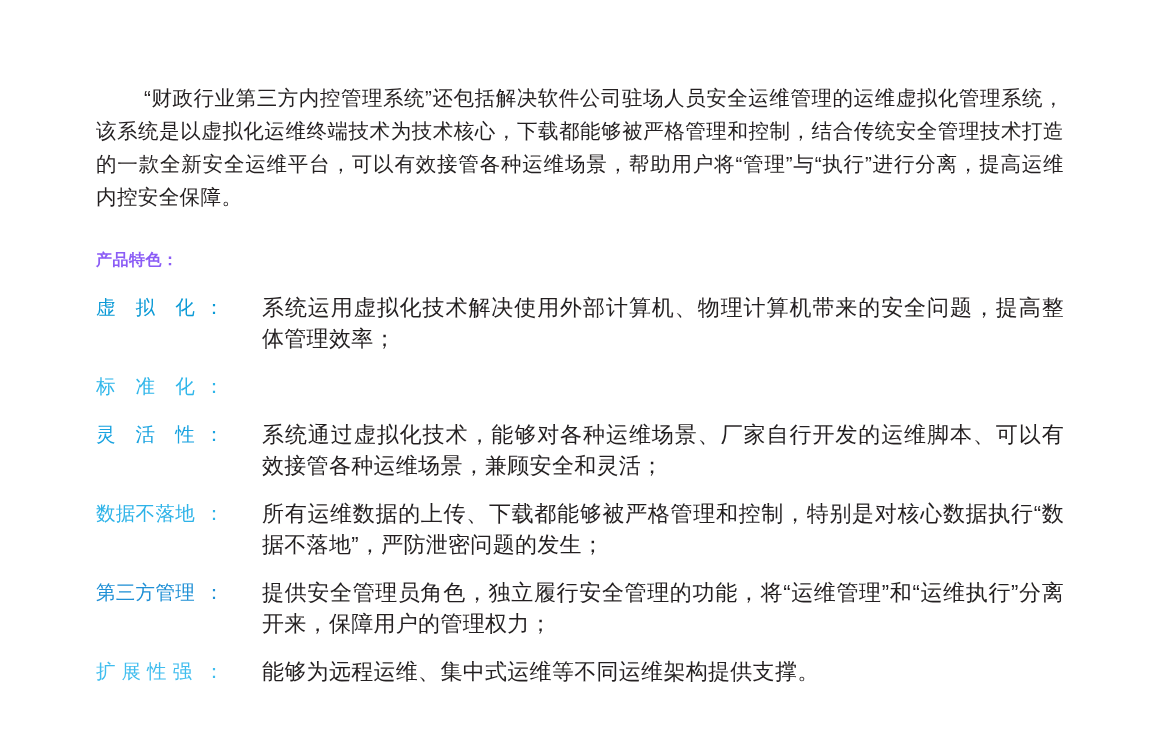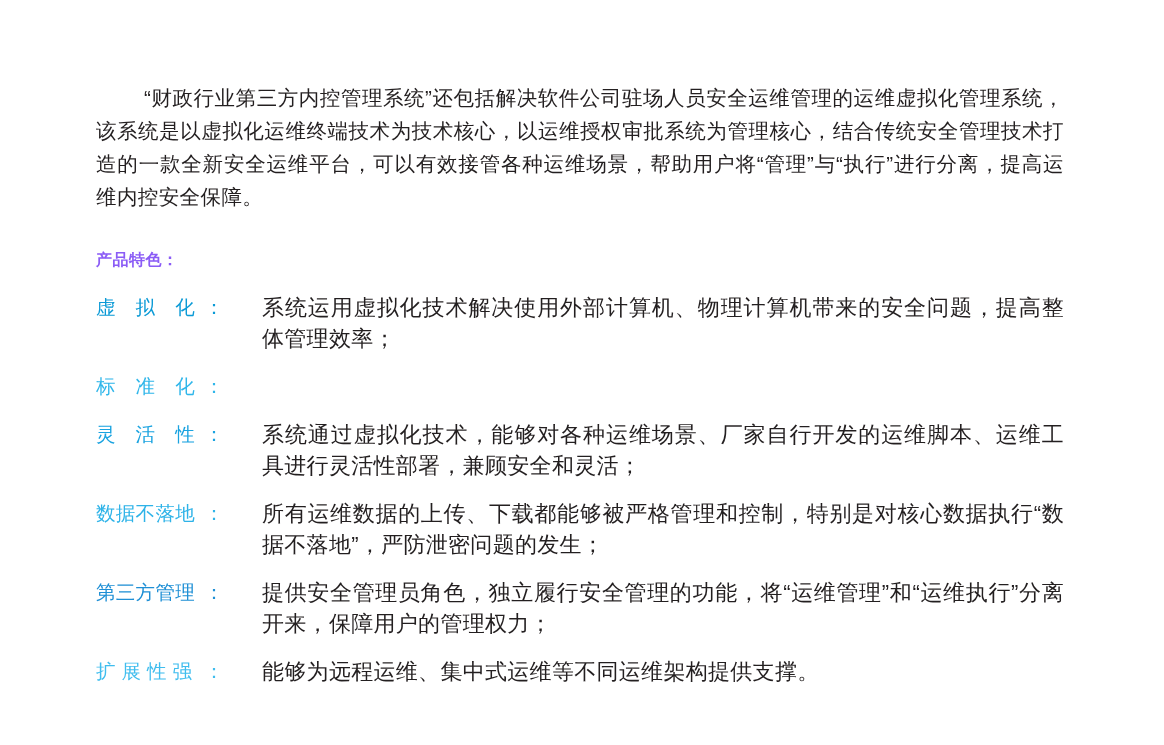--- a/index.html
+++ b/index.html
@@ -95,21 +95,21 @@
   
   .spaced {
     letter-spacing: 0.3px;
   }
 </style>
 </head>
 <body>
 
 <div class="page">
 
-  <p class="intro">“财政行业第三方内控管理系统”还包括解决软件公司驻场人员安全运维管理的运维虚拟化管理系统，该系统是以虚拟化运维终端技术为技术核心，以运维授权审批系统为管理核心，结合传统安全管理技术打造的一款全新安全运维平台，可以有效接管各种运维场景，帮助用户将“管理”与“执行”进行分离，提高运维内控安全保障。</p>
+  <p class="intro">“财政行业第三方内控管理系统”还包括解决软件公司驻场人员安全运维管理的运维虚拟化管理系统，该系统是以虚拟化运维终端技术为技术核心，下载都能够被严格管理和控制，结合传统安全管理技术打造的一款全新安全运维平台，可以有效接管各种运维场景，帮助用户将“管理”与“执行”进行分离，提高运维内控安全保障。</p>
 
   <div class="features-title">产品特色：</div>
 
   <div class="list">
 
     <div class="row">
       <div class="label c-virt">
         <span class="label-inner">
           <span class="lbl-text spaced">虚　拟　化</span>
           <span class="lbl-colon">：</span>
@@ -127,21 +127,21 @@
       </div>
     </div>
 
     <div class="row">
       <div class="label c-flex">
         <span class="label-inner">
           <span class="lbl-text spaced">灵　活　性</span>
           <span class="lbl-colon">：</span>
         </span>
       </div>
-      <div class="desc">系统通过虚拟化技术，能够对各种运维场景、厂家自行开发的运维脚本、运维工具进行灵活性部署，兼顾安全和灵活；</div>
+      <div class="desc">系统通过虚拟化技术，能够对各种运维场景、厂家自行开发的运维脚本、可以有效接管各种运维场景，兼顾安全和灵活；</div>
     </div>
 
     <div class="row">
       <div class="label c-data">
         <span class="label-inner">
           <span class="lbl-text">数据不落地</span>
           <span class="lbl-colon">：</span>
         </span>
       </div>
       <div class="desc">所有运维数据的上传、下载都能够被严格管理和控制，特别是对核心数据执行“数据不落地”，严防泄密问题的发生；</div>

